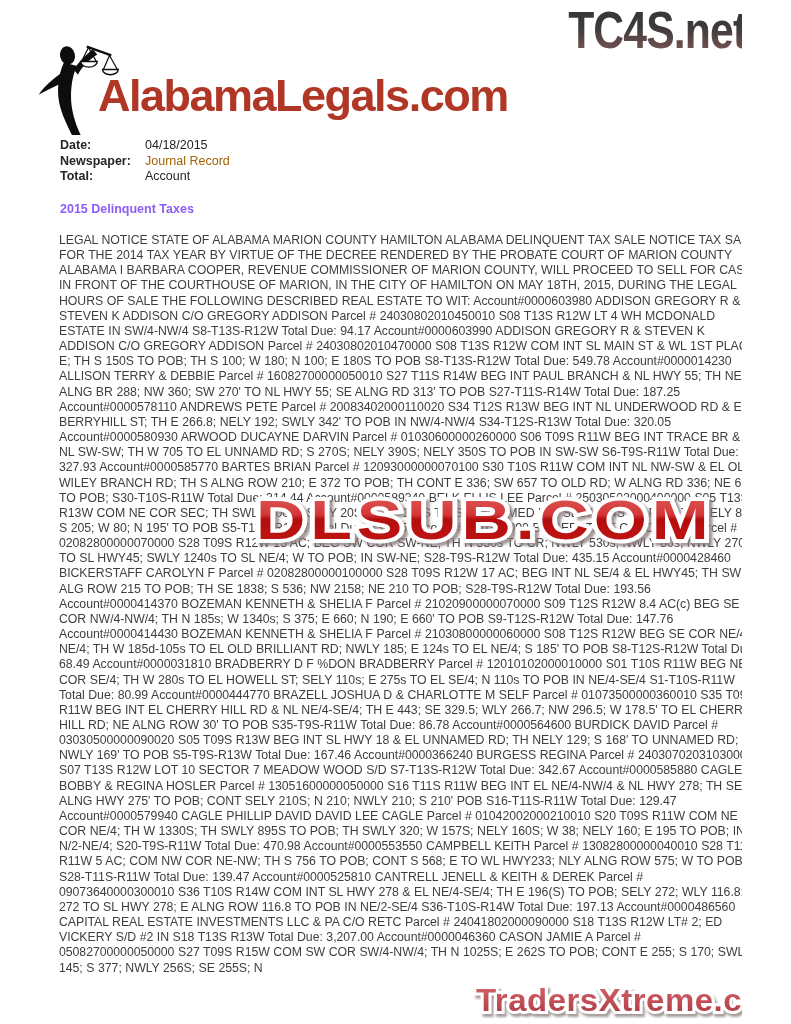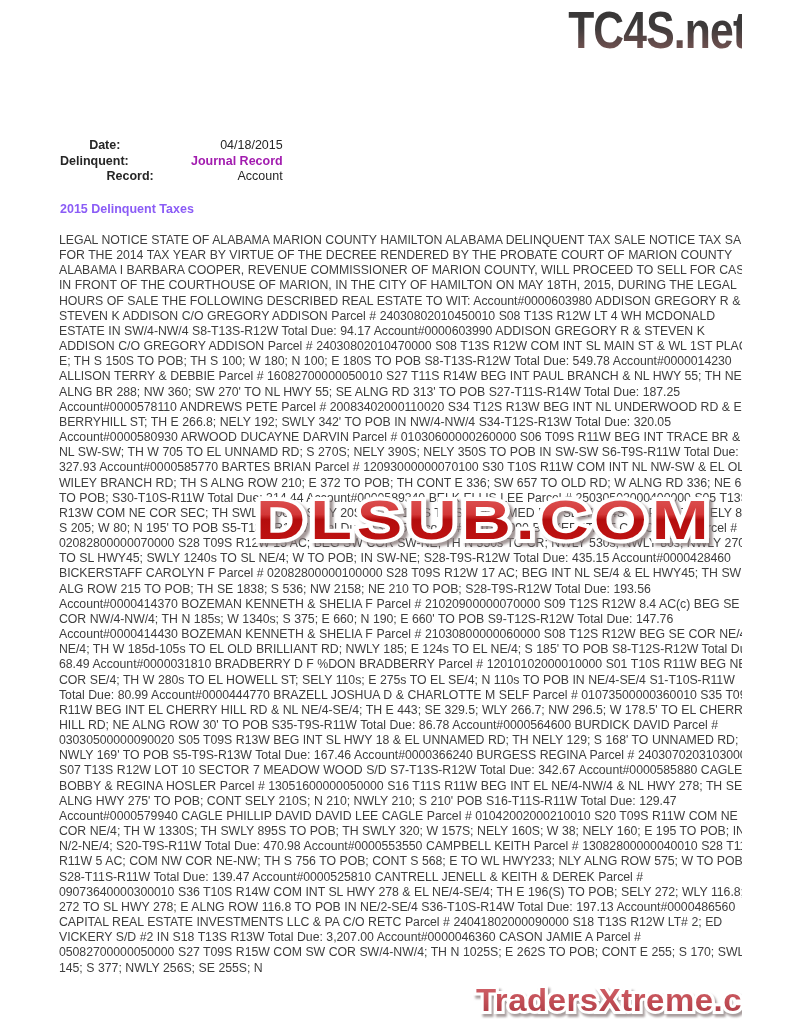--- a/index.html
+++ b/index.html
@@ -37,24 +37,24 @@
   .logo { position: absolute; left: 36px; top: 42px; width: 500px; height: 100px; }
   .logo-figure { position: absolute; left: 0; top: 0; width: 84px; height: 96px; }
   .logo-text {
     position: absolute; left: 62px; top: 28px;
     font-size: 45px; font-weight: bold; letter-spacing: -1.5px;
     color: #b03726; white-space: nowrap;
   }
 
   
   .meta { position: absolute; left: 60px; top: 138px; font-size: 12.5px; line-height: 15.5px; color: #262626; }
-  .meta-row { display: flex; justify-content: flex-end; }
+  .meta-row { display: flex; }
   .meta-label { width: 85px; font-weight: bold; }
-  .meta-value { font-weight: normal; margin-left: 46px; }
-  .meta-value.red { color: #a21caf; font-weight: bold; }
+  .meta-value { font-weight: normal; }
+  .meta-value.red { color: #a16207; font-weight: normal; }
 
   
   .doc-heading {
     position: absolute; left: 60px; top: 202px;
     font-size: 12.5px; font-weight: bold; color: #8b5cf6;
   }
 
   
   .notice {
     position: absolute; left: 59px; top: 233px;
@@ -103,32 +103,53 @@
     }
   }
 </style>
 </head>
 <body>
 
 <div class="page">
 
   <div class="tc4s">TC4S.net</div>
 
+  <div class="logo">
+    <svg class="logo-figure" viewBox="0 0 96 105" xmlns="http://www.w3.org/2000/svg">
+
+      <ellipse cx="36" cy="13" rx="8.5" ry="10.5" transform="rotate(-14 36 13)" fill="#0d0d0d"></ellipse>
+
+      <path d="M32 21 C 25 35, 23 56, 28 73 C 31 84, 36 93, 41 104 L 51 104 C 44 89, 40 74, 40 60 C 40 45, 43 32, 47 25 Z" fill="#0d0d0d"></path>
+
+      <path d="M35 30 C 25 35, 12 45, 3 58 C 14 52, 27 45, 40 41 Z" fill="#0d0d0d"></path>
+
+      <path d="M43 29 C 49 21, 57 12, 65 6 L 70 12 C 61 18, 52 26, 48 35 Z" fill="#0d0d0d"></path>
+
+      <line x1="58" y1="3" x2="86" y2="13" stroke="#0d0d0d" stroke-width="2.6"></line>
+
+      <path d="M60 4 L52 20 M60 4 L69 20" stroke="#0d0d0d" stroke-width="1.4" fill="none"></path>
+      <path d="M51 20 A 9 6 0 0 0 70 20 Z" fill="#ffffff" stroke="#0d0d0d" stroke-width="1.6"></path>
+
+      <path d="M84 13 L77 29 M84 13 L93 29" stroke="#0d0d0d" stroke-width="1.4" fill="none"></path>
+      <path d="M76 29 A 9 6 0 0 0 94 29 Z" fill="#ffffff" stroke="#0d0d0d" stroke-width="1.6"></path>
+    </svg>
+    <div class="logo-text">AlabamaLegals.com</div>
+  </div>
 
   <div class="meta">
     <div class="meta-row">
       <span class="meta-label">Date:</span>
       <span class="meta-value">04/18/2015</span>
     </div>
     <div class="meta-row">
-      <span class="meta-label">Delinquent:</span>
+      <span class="meta-label">Newspaper:</span>
       <span class="meta-value red">Journal Record</span>
     </div>
     <div class="meta-row">
-      <span class="meta-label">Record:</span>
+      <span class="meta-label">Total:</span>
       <span class="meta-value">Account</span>
     </div>
   </div>
 
   <div class="doc-heading">2015 Delinquent Taxes</div>
 
   <div class="notice">LEGAL NOTICE STATE OF ALABAMA MARION COUNTY HAMILTON ALABAMA DELINQUENT TAX SALE NOTICE TAX SALE FOR THE 2014 TAX YEAR BY VIRTUE OF THE DECREE RENDERED BY THE PROBATE COURT OF MARION COUNTY ALABAMA I BARBARA COOPER, REVENUE COMMISSIONER OF MARION COUNTY, WILL PROCEED TO SELL FOR CASH IN FRONT OF THE COURTHOUSE OF MARION, IN THE CITY OF HAMILTON ON MAY 18TH, 2015, DURING THE LEGAL HOURS OF SALE THE FOLLOWING DESCRIBED REAL ESTATE TO WIT: Account#0000603980 ADDISON GREGORY R &amp; STEVEN K ADDISON C/O GREGORY ADDISON Parcel # 24030802010450010 S08 T13S R12W LT 4 WH MCDONALD ESTATE IN SW/4-NW/4 S8-T13S-R12W Total Due: 94.17 Account#0000603990 ADDISON GREGORY R &amp; STEVEN K ADDISON C/O GREGORY ADDISON Parcel # 24030802010470000 S08 T13S R12W COM INT SL MAIN ST &amp; WL 1ST PLACE E; TH S 150S TO POB; TH S 100; W 180; N 100; E 180S TO POB S8-T13S-R12W Total Due: 549.78 Account#0000014230 ALLISON TERRY &amp; DEBBIE Parcel # 16082700000050010 S27 T11S R14W BEG INT PAUL BRANCH &amp; NL HWY 55; TH NE ALNG BR 288; NW 360; SW 270' TO NL HWY 55; SE ALNG RD 313' TO POB S27-T11S-R14W Total Due: 187.25 Account#0000578110 ANDREWS PETE Parcel # 20083402000110020 S34 T12S R13W BEG INT NL UNDERWOOD RD &amp; EL BERRYHILL ST; TH E 266.8; NELY 192; SWLY 342' TO POB IN NW/4-NW/4 S34-T12S-R13W Total Due: 320.05 Account#0000580930 ARWOOD DUCAYNE DARVIN Parcel # 01030600000260000 S06 T09S R11W BEG INT TRACE BR &amp; NL SW-SW; TH W 705 TO EL UNNAMD RD; S 270S; NELY 390S; NELY 350S TO POB IN SW-SW S6-T9S-R11W Total Due: 327.93 Account#0000585770 BARTES BRIAN Parcel # 12093000000070100 S30 T10S R11W COM INT NL NW-SW &amp; EL OLD WILEY BRANCH RD; TH S ALNG ROW 210; E 372 TO POB; TH CONT E 336; SW 657 TO OLD RD; W ALNG RD 336; NE 659 TO POB; S30-T10S-R11W Total Due: 314.44 Account#0000589340 BELK ELLIS LEE Parcel # 25030502000400000 S05 T13S R13W COM NE COR SEC; TH SWLY 100'S; SELY 20S; SELY 185S TO SL UNNAMED RD; SELY 214S TO POB; TH NELY 80; S 205; W 80; N 195' TO POB S5-T13S-R13W Total Due: 135.35 Account#0000385090 BICKERSTAFF CAROLYN F Parcel # 02082800000070000 S28 T09S R12W 15 AC; BEG SW COR SW-NE; TH N 350s TO CR; NWLY 530s; NWLY 80s; NWLY 270s TO SL HWY45; SWLY 1240s TO SL NE/4; W TO POB; IN SW-NE; S28-T9S-R12W Total Due: 435.15 Account#0000428460 BICKERSTAFF CAROLYN F Parcel # 02082800000100000 S28 T09S R12W 17 AC; BEG INT NL SE/4 &amp; EL HWY45; TH SW ALG ROW 215 TO POB; TH SE 1838; S 536; NW 2158; NE 210 TO POB; S28-T9S-R12W Total Due: 193.56 Account#0000414370 BOZEMAN KENNETH &amp; SHELIA F Parcel # 21020900000070000 S09 T12S R12W 8.4 AC(c) BEG SE COR NW/4-NW/4; TH N 185s; W 1340s; S 375; E 660; N 190; E 660' TO POB S9-T12S-R12W Total Due: 147.76 Account#0000414430 BOZEMAN KENNETH &amp; SHELIA F Parcel # 21030800000060000 S08 T12S R12W BEG SE COR NE/4-NE/4; TH W 185d-105s TO EL OLD BRILLIANT RD; NWLY 185; E 124s TO EL NE/4; S 185' TO POB S8-T12S-R12W Total Due: 68.49 Account#0000031810 BRADBERRY D F %DON BRADBERRY Parcel # 12010102000010000 S01 T10S R11W BEG NE COR SE/4; TH W 280s TO EL HOWELL ST; SELY 110s; E 275s TO EL SE/4; N 110s TO POB IN NE/4-SE/4 S1-T10S-R11W Total Due: 80.99 Account#0000444770 BRAZELL JOSHUA D &amp; CHARLOTTE M SELF Parcel # 01073500000360010 S35 T09S R11W BEG INT EL CHERRY HILL RD &amp; NL NE/4-SE/4; TH E 443; SE 329.5; WLY 266.7; NW 296.5; W 178.5' TO EL CHERRY HILL RD; NE ALNG ROW 30' TO POB S35-T9S-R11W Total Due: 86.78 Account#0000564600 BURDICK DAVID Parcel # 03030500000090020 S05 T09S R13W BEG INT SL HWY 18 &amp; EL UNNAMED RD; TH NELY 129; S 168' TO UNNAMED RD; NWLY 169' TO POB S5-T9S-R13W Total Due: 167.46 Account#0000366240 BURGESS REGINA Parcel # 24030702031030000 S07 T13S R12W LOT 10 SECTOR 7 MEADOW WOOD S/D S7-T13S-R12W Total Due: 342.67 Account#0000585880 CAGLE BOBBY &amp; REGINA HOSLER Parcel # 13051600000050000 S16 T11S R11W BEG INT EL NE/4-NW/4 &amp; NL HWY 278; TH SELY ALNG HWY 275' TO POB; CONT SELY 210S; N 210; NWLY 210; S 210' POB S16-T11S-R11W Total Due: 129.47 Account#0000579940 CAGLE PHILLIP DAVID DAVID LEE CAGLE Parcel # 01042002000210010 S20 T09S R11W COM NE COR NE/4; TH W 1330S; TH SWLY 895S TO POB; TH SWLY 320; W 157S; NELY 160S; W 38; NELY 160; E 195 TO POB; IN N/2-NE/4; S20-T9S-R11W Total Due: 470.98 Account#0000553550 CAMPBELL KEITH Parcel # 13082800000040010 S28 T11S R11W 5 AC; COM NW COR NE-NW; TH S 756 TO POB; CONT S 568; E TO WL HWY233; NLY ALNG ROW 575; W TO POB; S28-T11S-R11W Total Due: 139.47 Account#0000525810 CANTRELL JENELL &amp; KEITH &amp; DEREK Parcel # 09073640000300010 S36 T10S R14W COM INT SL HWY 278 &amp; EL NE/4-SE/4; TH E 196(S) TO POB; SELY 272; WLY 116.8; N 272 TO SL HWY 278; E ALNG ROW 116.8 TO POB IN NE/2-SE/4 S36-T10S-R14W Total Due: 197.13 Account#0000486560 CAPITAL REAL ESTATE INVESTMENTS LLC &amp; PA C/O RETC Parcel # 24041802000090000 S18 T13S R12W LT# 2; ED VICKERY S/D #2 IN S18 T13S R13W Total Due: 3,207.00 Account#0000046360 CASON JAMIE A Parcel # 05082700000050000 S27 T09S R15W COM SW COR SW/4-NW/4; TH N 1025S; E 262S TO POB; CONT E 255; S 170; SWLY 145; S 377; NWLY 256S; SE 255S; N</div>
 
   <div class="wm wm-dlsub">
     <span class="layer outline">DLSUB.COM</span>

